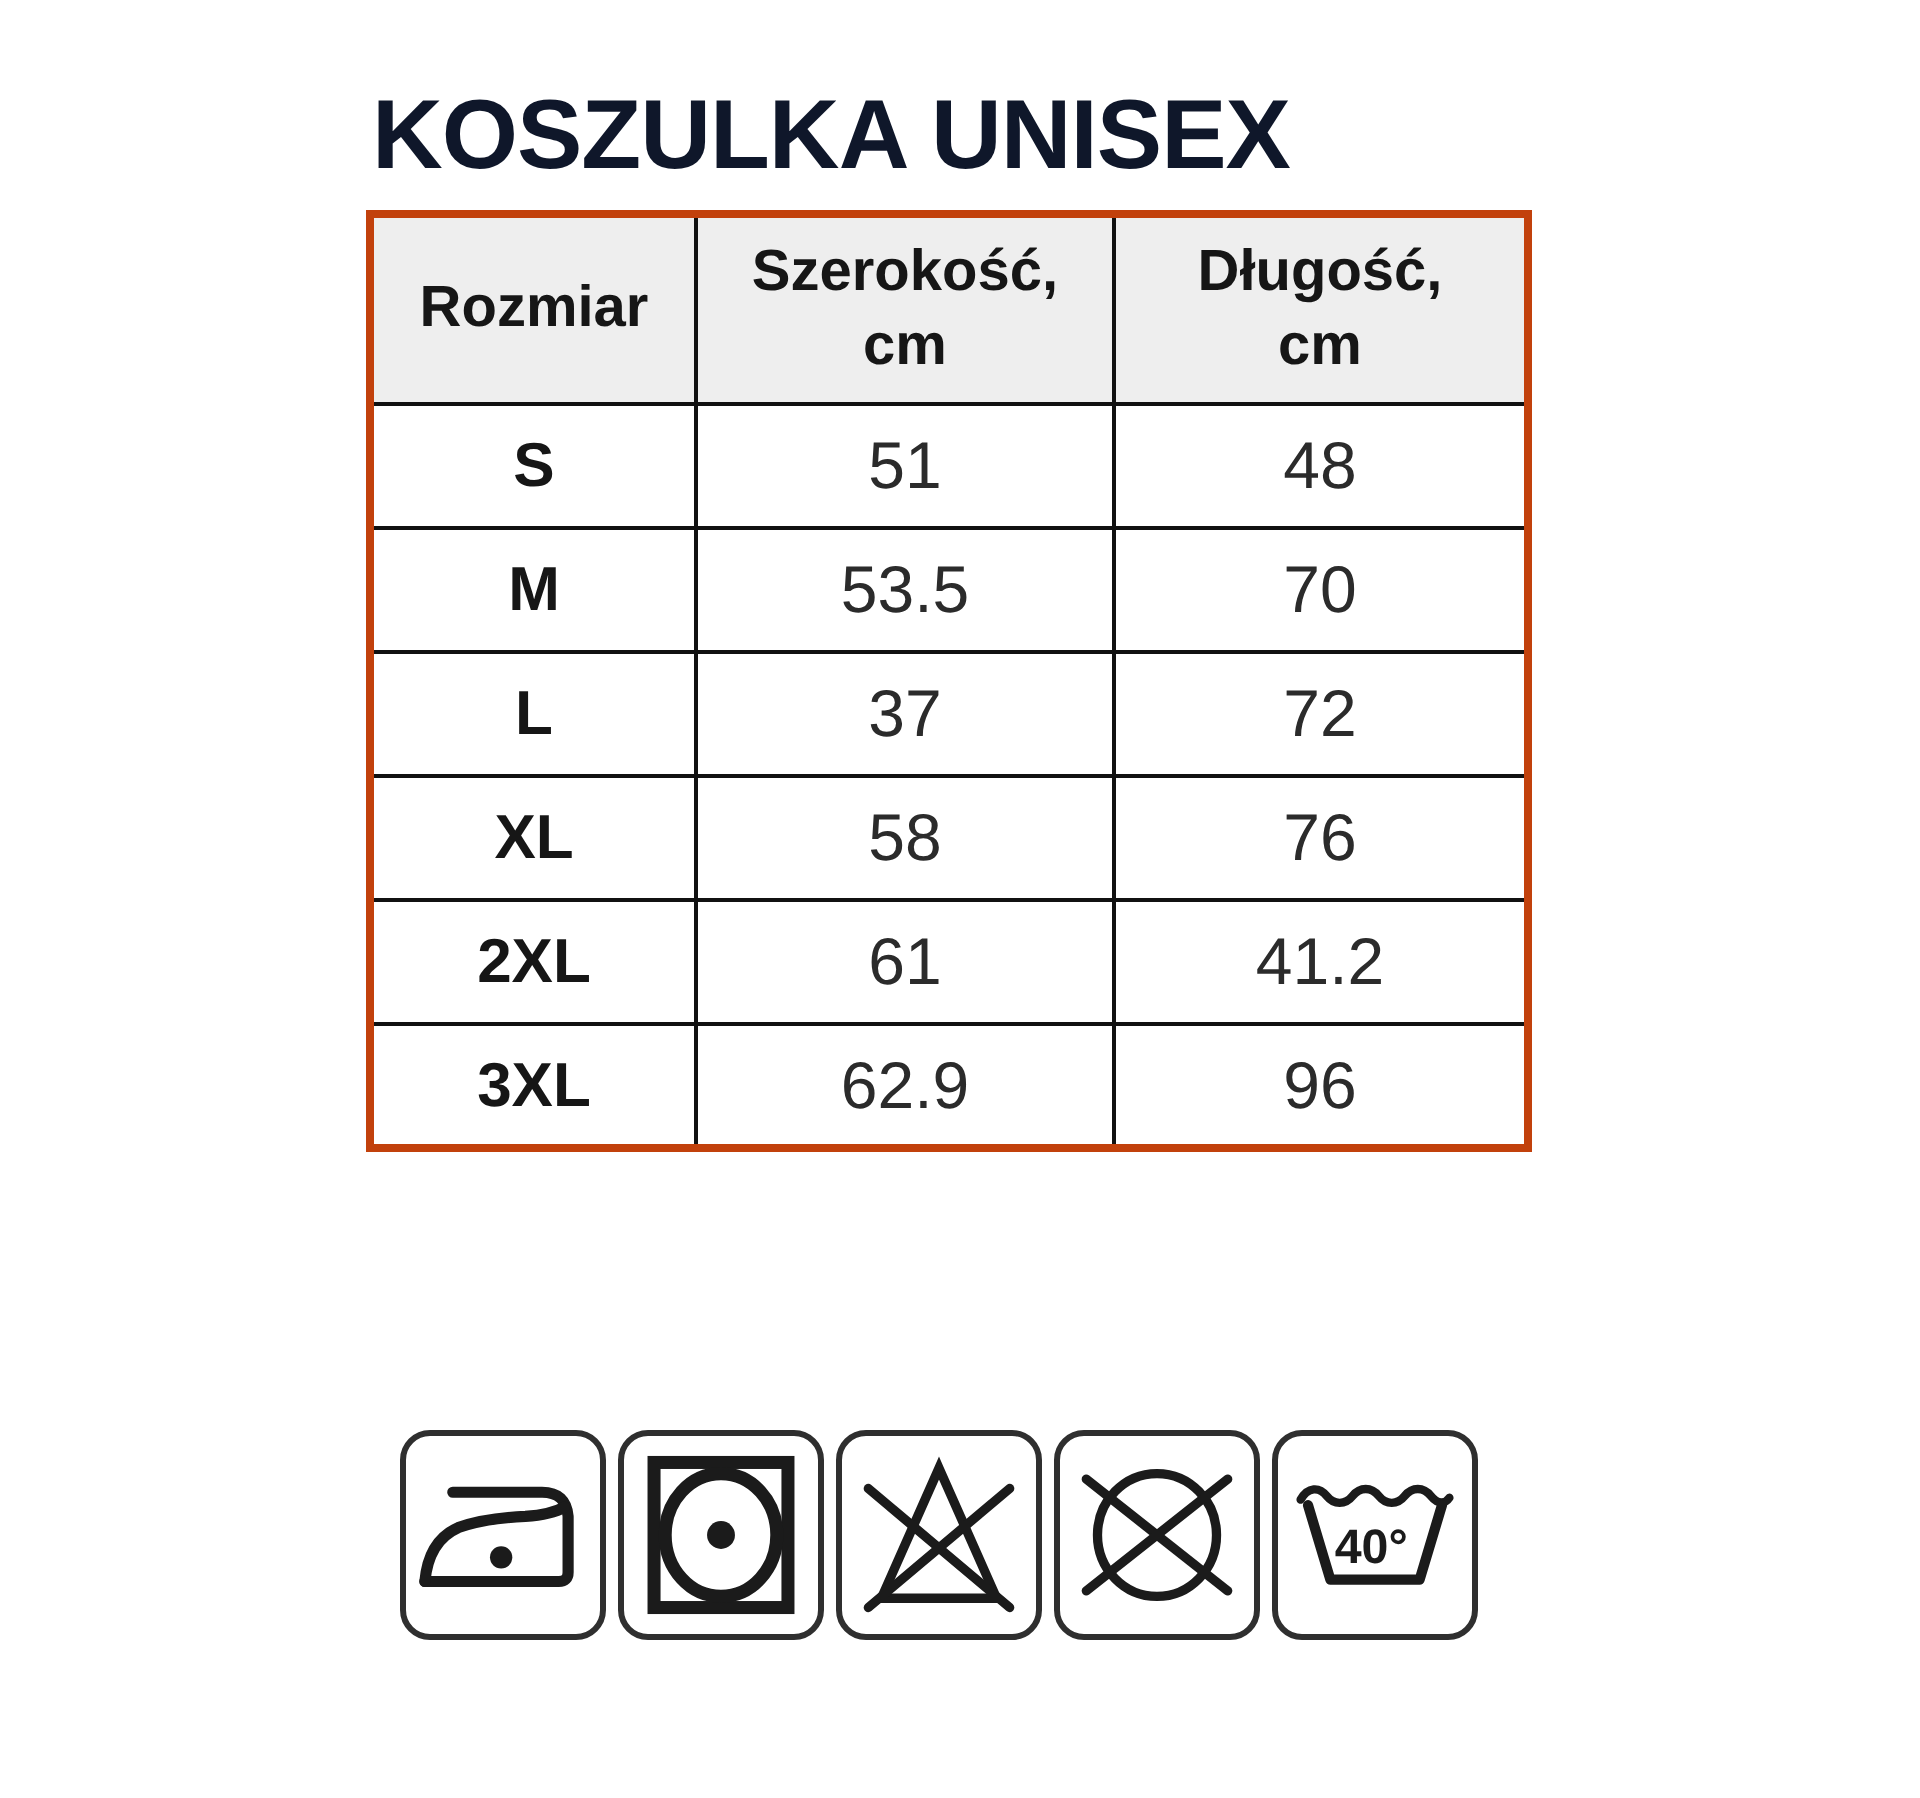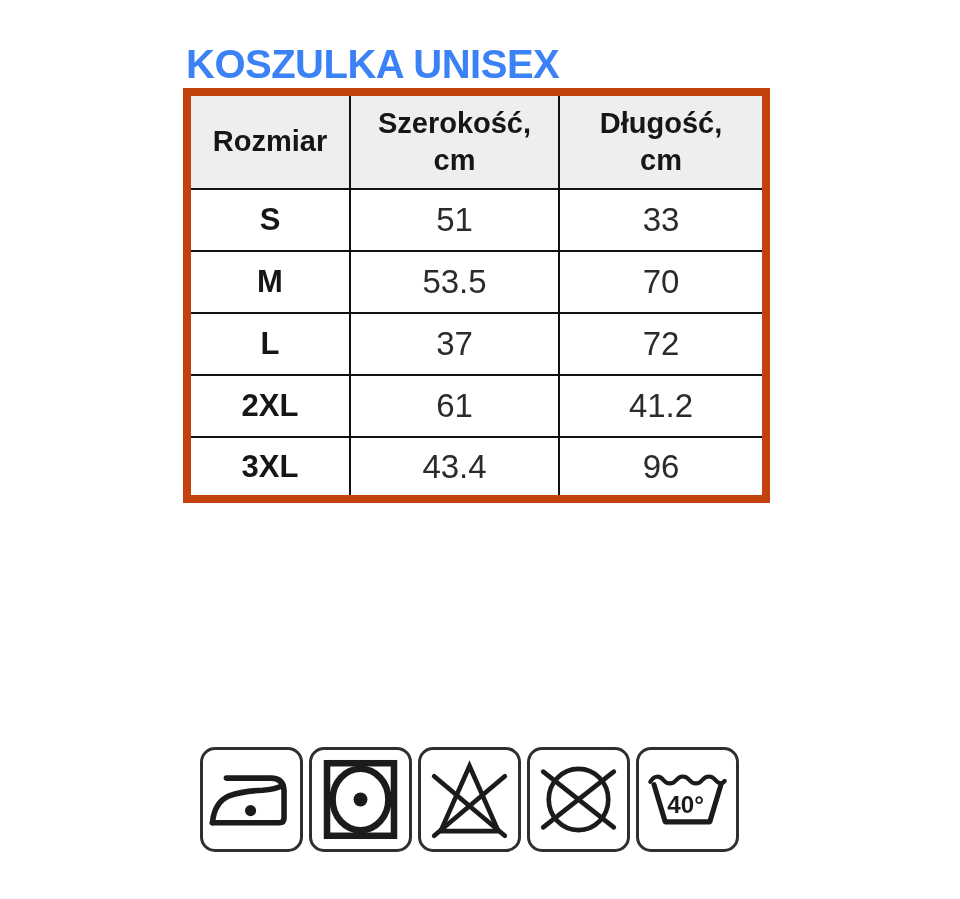--- a/index.html
+++ b/index.html
@@ -13,35 +13,35 @@
     width: 960px;
     height: 899px;
     background: #ffffff;
     overflow: hidden;
   }
   .page-title {
     position: absolute;
     left: 186px;
     top: 44px;
     margin: 0;
-    font-size: 40px;
+    font-size: 49px;
     line-height: 1;
     font-weight: bold;
     letter-spacing: -0.5px;
-    color: #3b82f6;
+    color: #0f172a;
     white-space: nowrap;
   }
   table.size-table {
     position: absolute;
     left: 183px;
-    top: 88px;
+    top: 105px;
     width: 579px;
     border-collapse: collapse;
     table-layout: fixed;
-    border: 8px solid #c2410c;
+    border: 4px solid #c2410c;
   }
   .size-table th, .size-table td {
     border: 2px solid #111111;
     text-align: center;
     vertical-align: middle;
     padding: 0;
   }
   .size-table thead th {
     height: 92px;
     background: #eeeeee;
@@ -60,21 +60,21 @@
   }
   .size-table tbody td {
     font-size: 33px;
     font-weight: normal;
     color: #2b2b2b;
     background: #ffffff;
   }
   .care-row {
     position: absolute;
     left: 200px;
-    top: 747px;
+    top: 715px;
     display: flex;
     gap: 6px;
   }
   .care-icon {
     box-sizing: border-box;
     width: 103px;
     height: 105px;
     border: 3px solid #2f2f2f;
     border-radius: 15px;
     background: #ffffff;
@@ -116,40 +116,45 @@
         <th>Szerokość,
 cm</th>
         <th>Długość,
 cm</th>
       </tr>
     </thead>
     <tbody>
       <tr>
         <th>S</th>
         <td>51</td>
-        <td>33</td>
+        <td>48</td>
       </tr>
       <tr>
         <th>M</th>
         <td>53.5</td>
         <td>70</td>
       </tr>
       <tr>
         <th>L</th>
         <td>37</td>
         <td>72</td>
       </tr>
       <tr>
+        <th>XL</th>
+        <td>58</td>
+        <td>76</td>
+      </tr>
+      <tr>
         <th>2XL</th>
         <td>61</td>
         <td>41.2</td>
       </tr>
       <tr>
         <th>3XL</th>
-        <td>43.4</td>
+        <td>62.9</td>
         <td>96</td>
       </tr>
     </tbody>
   </table>
 
   <div class="care-row">
 
     <div class="care-icon">
       <svg viewBox="0 0 100 100">
         <path d="M23 27 L71 27 Q84 27 85 40 L85 70 Q85 75 80 75 L8 75" stroke-width="6" stroke-linecap="round" stroke-linejoin="round"></path>

